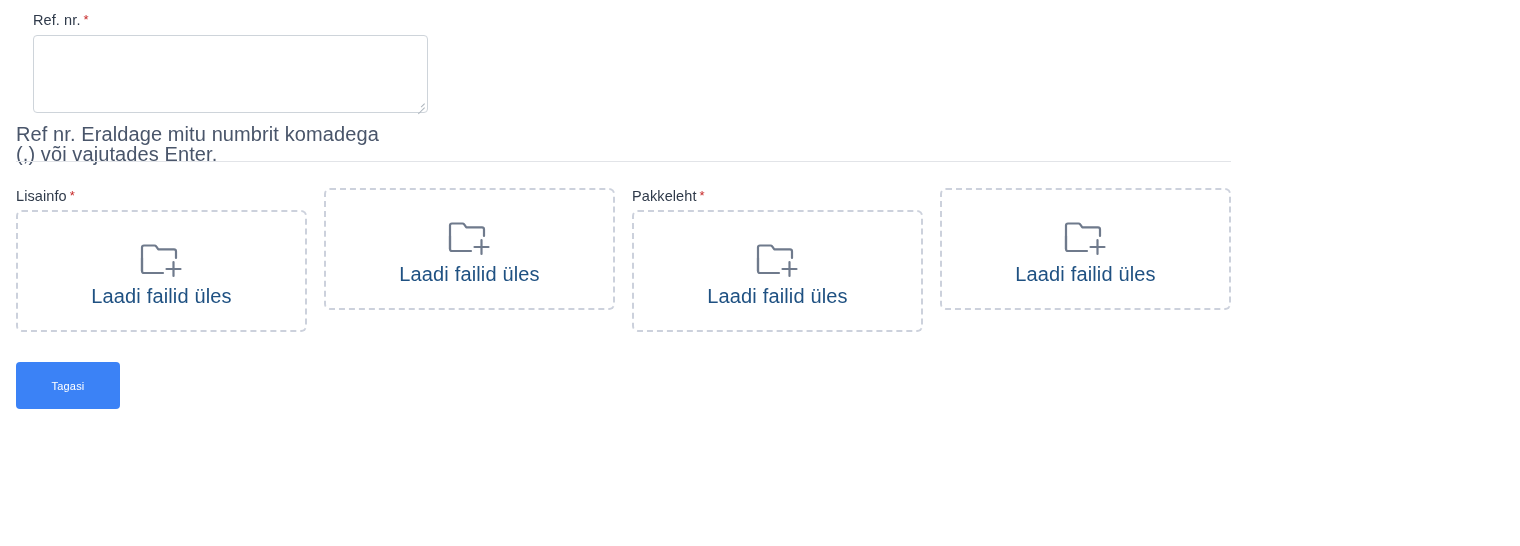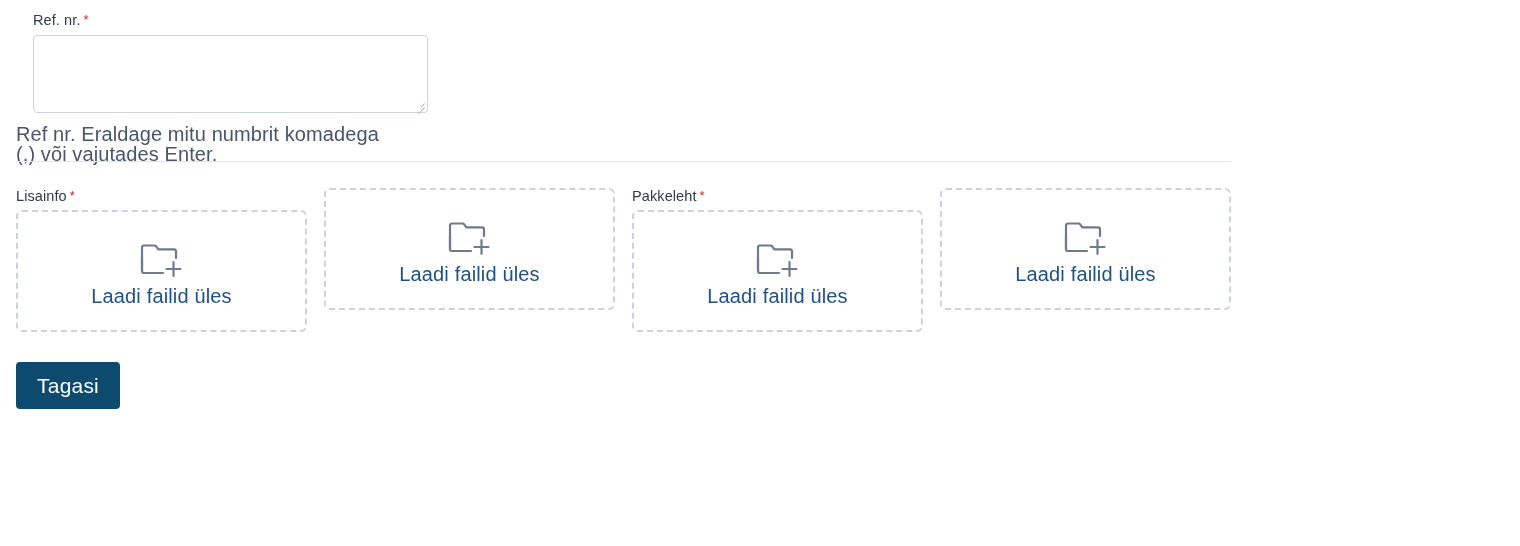--- a/index.html
+++ b/index.html
@@ -166,26 +166,26 @@
     color: #1f5182;
     letter-spacing: .15px;
   }
 
   
   .btn {
     position: absolute;
     top: 362px;
     height: 47px;
     min-width: 104px;
-    background: #0c4a6e;
+    background: #3b82f6;
     color: #ffffff;
     border: none;
     border-radius: 4px;
     font-family: "Liberation Sans", sans-serif;
-    font-size: 21px;
+    font-size: 11px;
     letter-spacing: .2px;
     cursor: pointer;
     padding: 0 20px;
     display: flex;
     align-items: center;
     justify-content: center;
   }
   .btn.back { left: 16px; width: 104px; }
   .btn.send { left: 1127px; width: 104px; }
 </style>

